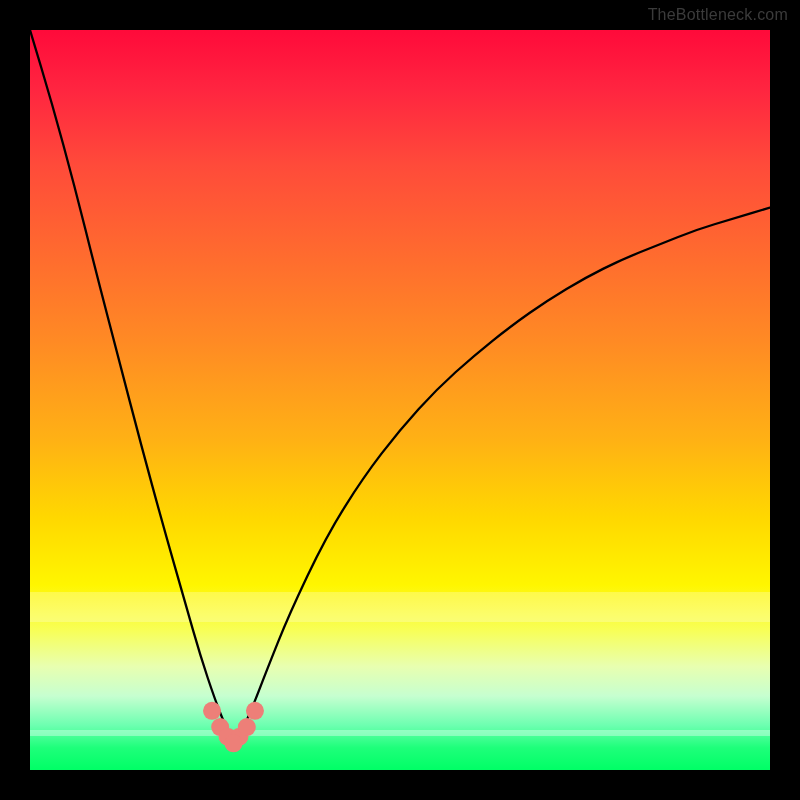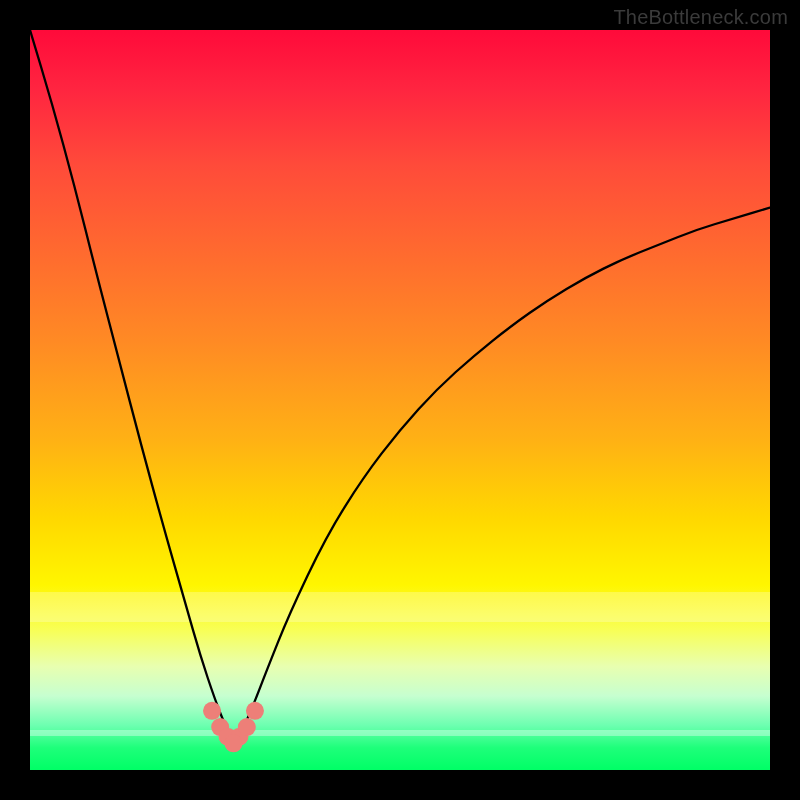--- a/index.html
+++ b/index.html
@@ -50,21 +50,21 @@
     left: 0;
     top: 0;
     width: 740px;
     height: 740px;
   }
   .watermark {
     position: absolute;
     top: 6px;
     right: 12px;
     font-family: Arial, Helvetica, sans-serif;
-    font-size: 20px;
+    font-size: 16px;
     color: #3b3b3b;
     letter-spacing: 0.2px;
   }
 </style>
 </head>
 <body>
 
 <div class="frame">
   <div class="plot-bg"></div>
 

